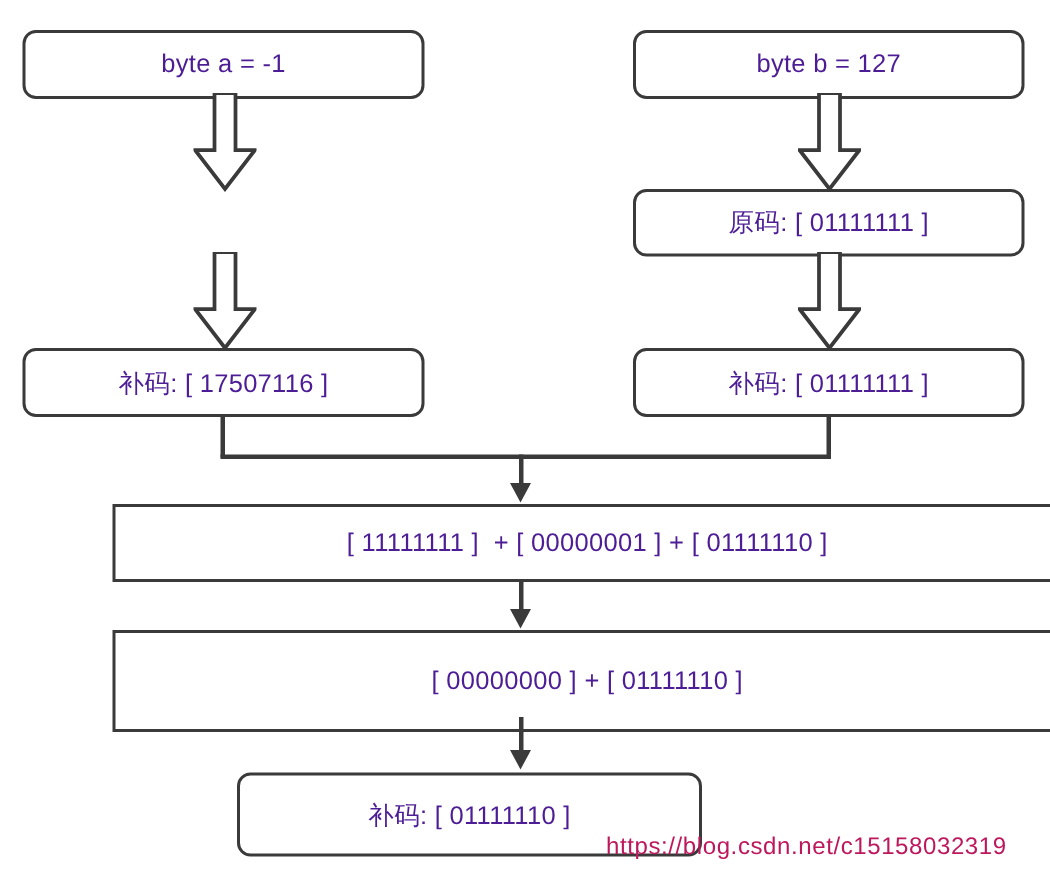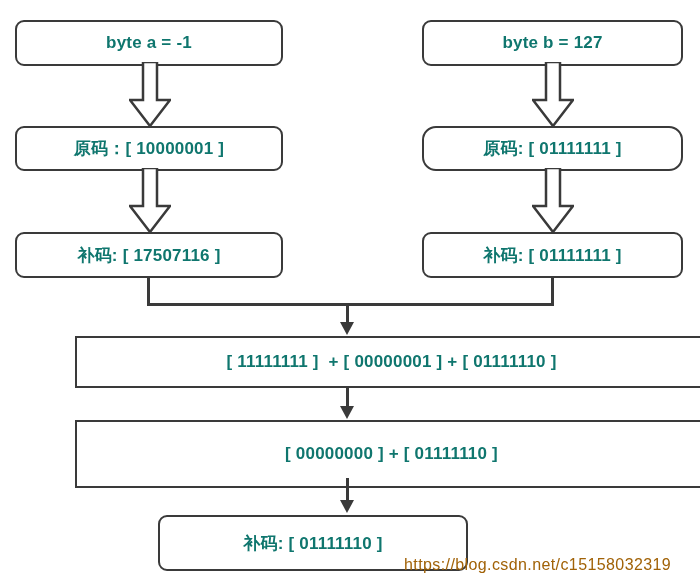--- a/index.html
+++ b/index.html
@@ -18,25 +18,24 @@
     overflow: hidden;
   }
   .node {
     position: absolute;
     box-sizing: border-box;
     background: #ffffff;
     border: 2.5px solid #3a3a3a;
     display: flex;
     align-items: center;
     justify-content: center;
-    color: #0f766e;
+    color: #4c1d95;
     font-size: 17px;
     letter-spacing: 0.2px;
     white-space: pre;
-    font-weight: bold;
   }
   .node.rounded { border-radius: 9px; }
   .node.sharp   { border-radius: 0; border-width: 2px; margin-left: 44px; }
 
   
   .blockarrow {
     position: absolute;
   }
   .blockarrow svg { display: block; }
 
@@ -51,21 +50,21 @@
     position: absolute;
     width: 0;
     height: 0;
     border-left: 7px solid transparent;
     border-right: 7px solid transparent;
     border-top: 13px solid #3a3a3a;
   }
 
   .watermark {
     position: absolute;
-    color: #a16207;
+    color: #be185d;
     font-size: 16px;
     letter-spacing: 0.4px;
     white-space: nowrap;
     user-select: none;
   }
 </style>
 </head>
 <body>
 
 <div id="canvas">
@@ -79,23 +78,22 @@
       <polygon points="14,0 28,0 28,38 41,38 21,64 1,38 14,38" fill="#ffffff" stroke="#3a3a3a" stroke-width="2.5" stroke-linejoin="miter"></polygon>
     </svg>
   </div>
 
   <div class="blockarrow" style="left:532px; top:62px;">
     <svg width="42" height="66" viewBox="0 0 42 66">
       <polygon points="14,0 28,0 28,38 41,38 21,64 1,38 14,38" fill="#ffffff" stroke="#3a3a3a" stroke-width="2.5" stroke-linejoin="miter"></polygon>
     </svg>
   </div>
 
-  <div class="node rounded" style="left:15px; top:126px; width:268px; height:45px;">原码：[ 10000001 ]</div>
 
-  <div class="node rounded" style="left:422px; top:126px; width:261px; height:45px;border-radius:14px;">原码: [ 01111111 ]</div>
+  <div class="node rounded" style="left:422px; top:126px; width:261px; height:45px;">原码: [ 01111111 ]</div>
 
   <div class="blockarrow" style="left:129px; top:168px;">
     <svg width="42" height="66" viewBox="0 0 42 66">
       <polygon points="14,0 28,0 28,38 41,38 21,64 1,38 14,38" fill="#ffffff" stroke="#3a3a3a" stroke-width="2.5" stroke-linejoin="miter"></polygon>
     </svg>
   </div>
 
   <div class="blockarrow" style="left:532px; top:168px;">
     <svg width="42" height="66" viewBox="0 0 42 66">
       <polygon points="14,0 28,0 28,38 41,38 21,64 1,38 14,38" fill="#ffffff" stroke="#3a3a3a" stroke-width="2.5" stroke-linejoin="miter"></polygon>

